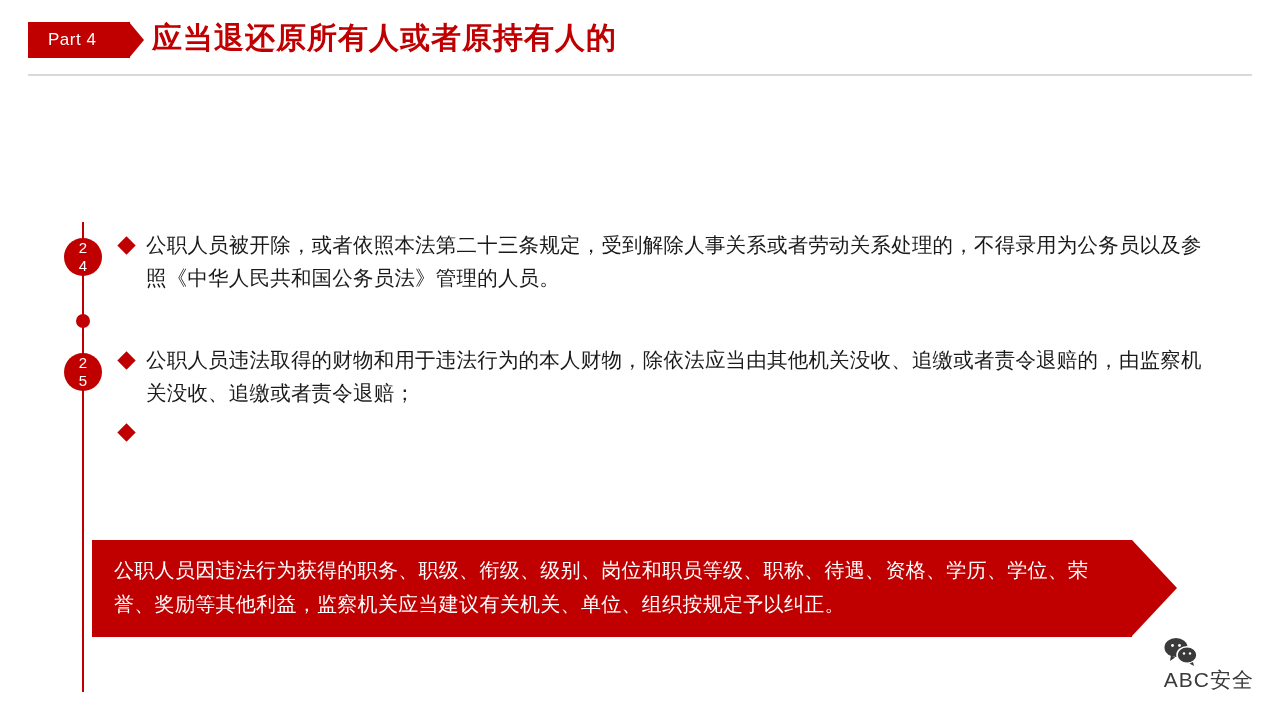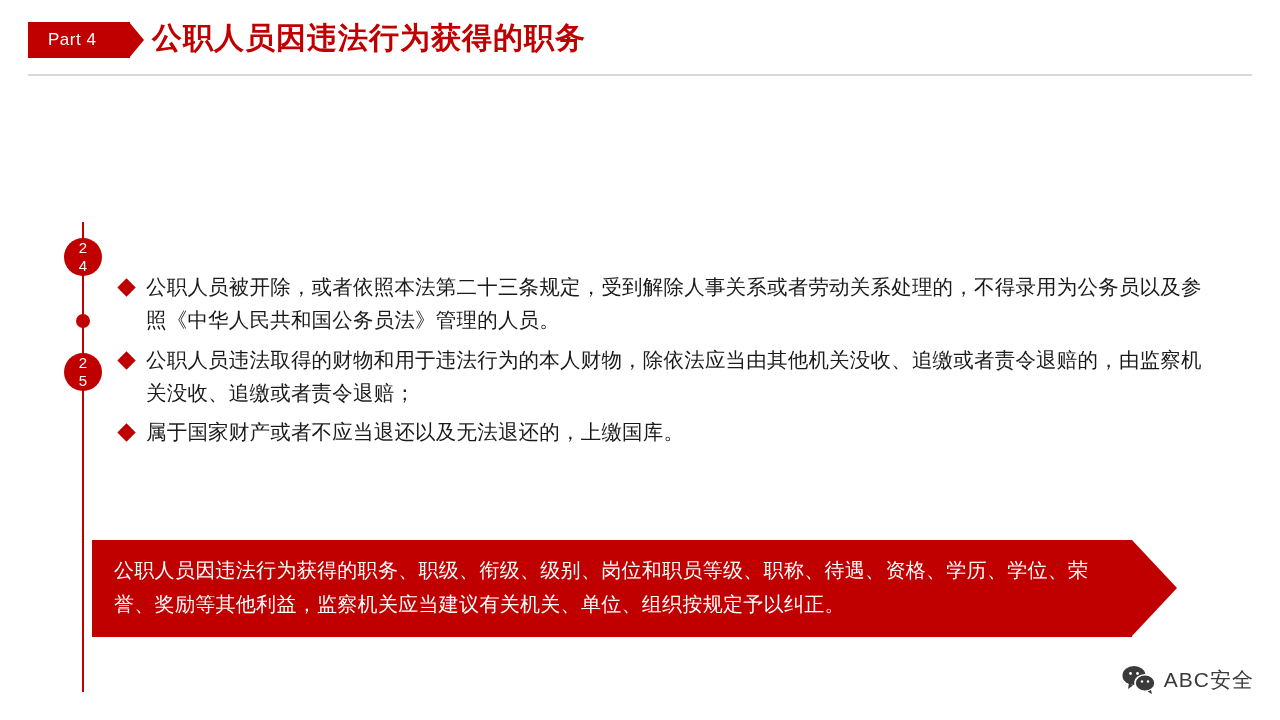--- a/index.html
+++ b/index.html
@@ -100,21 +100,21 @@
     border-radius: 50%;
     background: #c00000;
   }
 
   
   .block {
     position: absolute;
     left: 120px;
     width: 1095px;
   }
-  .block-1 { top: 228px; margin-top: 42px; }
+  .block-1 { top: 228px; }
   .block-2 { top: 343px; }
 
   .bullet-row {
     display: flex;
     align-items: flex-start;
     margin-bottom: 6px;
   }
   .diamond {
     flex: 0 0 auto;
     width: 13px;
@@ -165,21 +165,22 @@
     line-height: 1.68;
     letter-spacing: 0.3px;
   }
 
   
   .footer-mark {
     position: absolute;
     right: 26px;
     bottom: 26px;
     display: flex;
-    align-items: flex-end;
+    align-items: flex-start;
+    flex-direction: column;
   }
   .wechat-icon {
     width: 34px;
     height: 29px;
     margin-right: 8px;
     position: relative;
   }
   .footer-label {
     font-size: 21px;
     color: #3a3a3a;
@@ -195,21 +196,21 @@
   }
 </style>
 </head>
 <body>
 
 <div class="header">
   <div class="part-badge">
     <span>Part 4</span>
   </div>
   <div class="part-badge-arrow"></div>
-  <div class="header-title">公职人员因违法行为获得的职务</div>
+  <div class="header-title">应当退还原所有人或者原持有人的</div>
   <div class="header-rule"></div>
 </div>
 
 <div class="timeline-line"></div>
 <div class="node node-1">
   <span>24</span>
 </div>
 <div class="dot-small"></div>
 <div class="node node-2">
   <span>25</span>
@@ -222,21 +223,20 @@
   </div>
 </div>
 
 <div class="block block-2">
   <div class="bullet-row">
     <span class="diamond"></span>
     <span class="bullet-text">公职人员违法取得的财物和用于违法行为的本人财物，除依法应当由其他机关没收、追缴或者责令退赔的，由监察机关没收、追缴或者责令退赔；</span>
   </div>
   <div class="bullet-row">
     <span class="diamond"></span>
-    <span class="bullet-text">属于国家财产或者不应当退还以及无法退还的，上缴国库。</span>
   </div>
 </div>
 
 <div class="banner">
   <div class="banner-body">
     <div class="banner-text">公职人员因违法行为获得的职务、职级、衔级、级别、岗位和职员等级、职称、待遇、资格、学历、学位、荣誉、奖励等其他利益，监察机关应当建议有关机关、单位、组织按规定予以纠正。</div>
   </div>
   <div class="banner-arrow"></div>
 </div>
 

